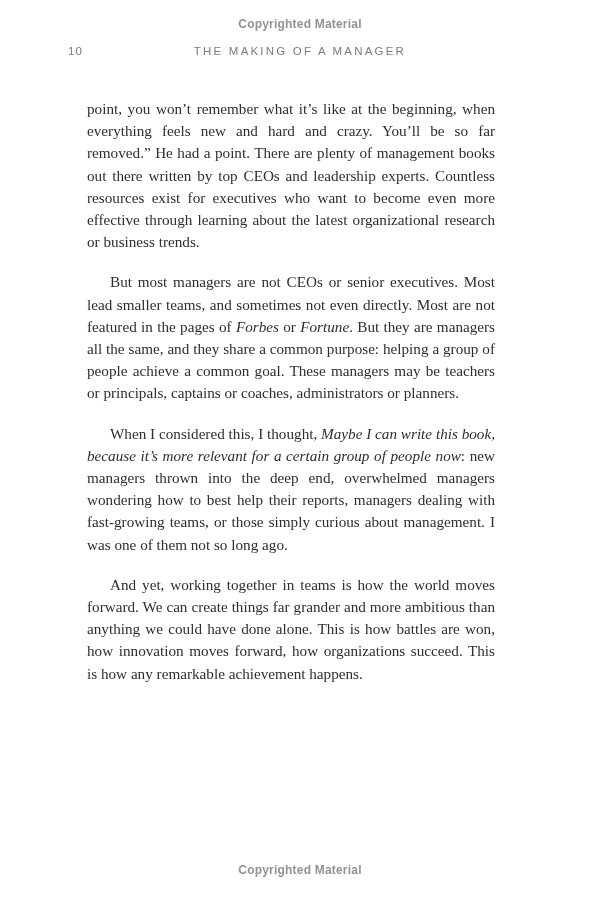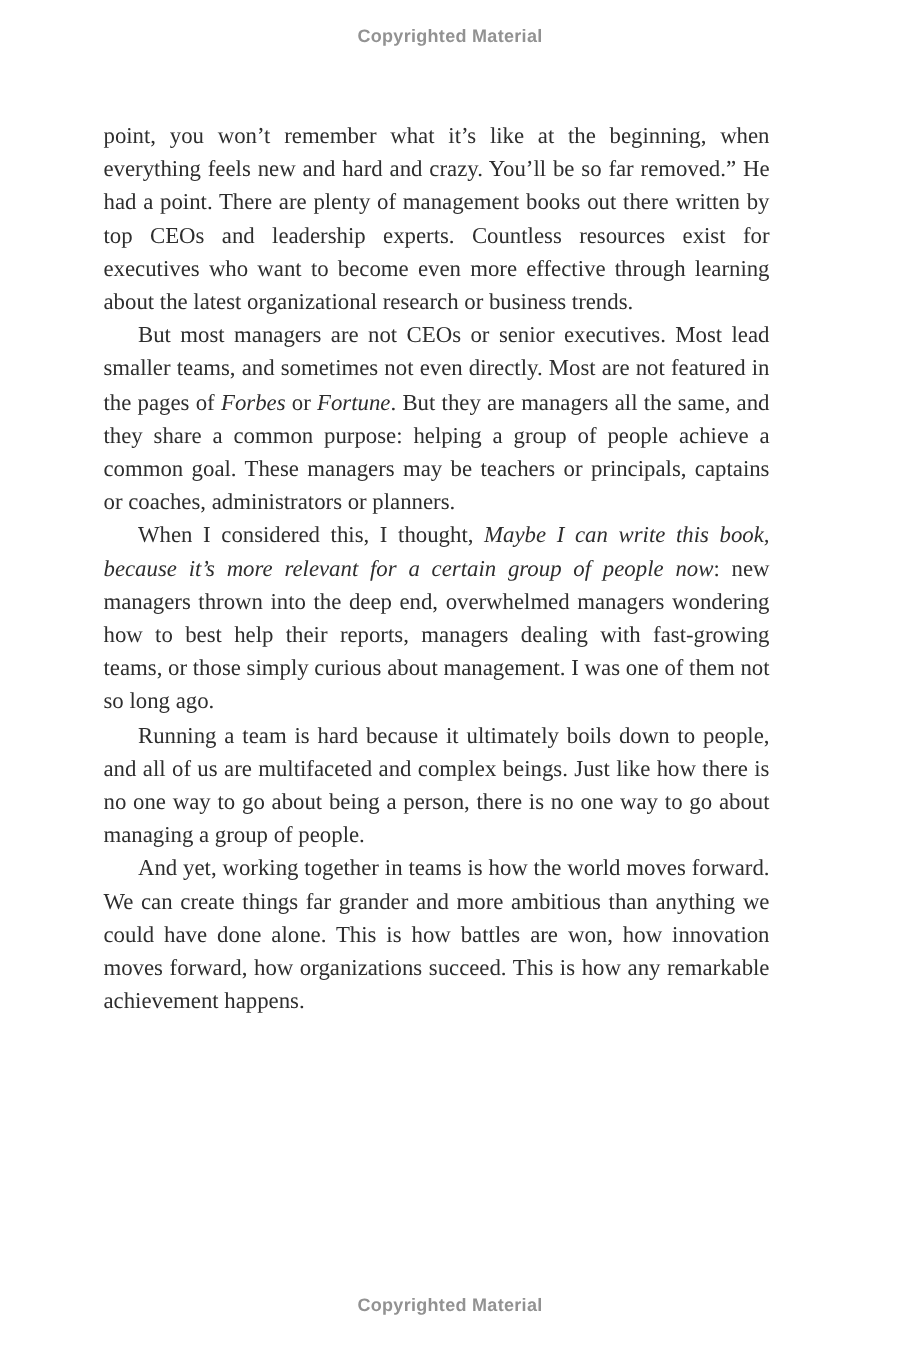--- a/index.html
+++ b/index.html
@@ -48,34 +48,37 @@
   .body-text {
     position: absolute;
     left: 69px;
     top: 80px;
     width: 444px;
     font-size: 15.2px;
     line-height: 22.2px;
     color: #2e2e2e;
     text-align: justify;
   }
-  .para { margin: 0; }
+  .para { margin: 18px; }
   .para.indent { text-indent: 23px; }
   .para.fill { text-align-last: justify; }
   .para em { font-style: italic; }
 </style>
 </head>
 <body>
 
 <div class="page">
   <div class="copyright top">Copyrighted Material</div>
 
+  <div class="header">
+    <span class="pagenum">10</span>
+    <span class="running-title">THE MAKING OF A MANAGER</span>
+  </div>
 
   <div class="body-text">
       <p class="para"><span>point, you won’t remember what it’s like at the beginning, when everything feels new and hard and crazy. You’ll be so far removed.” He had a point. There are plenty of management books out there written by top CEOs and leadership experts. Countless resources exist for executives who want to become even more effective through learning about the latest organizational research or business trends.</span></p>
       <p class="para indent"><span>But most managers are not CEOs or senior executives. Most lead smaller teams, and sometimes not even directly. Most are not featured in the pages of </span><em>Forbes</em><span> or </span><em>Fortune</em><span>. But they are managers all the same, and they share a common purpose: helping a group of people achieve a common goal. These managers may be teachers or principals, captains or coaches, administrators or planners.</span></p>
       <p class="para indent"><span>When I considered this, I thought, </span><em>Maybe I can write this book, because it’s more relevant for a certain group of people now</em><span>: new managers thrown into the deep end, overwhelmed managers wondering how to best help their reports, managers dealing with fast-growing teams, or those simply curious about management. I was one of them not so long ago.</span></p>
-      <p class="para indent"><span>Running a team is hard because it ultimately boils down to people, and all of us are multifaceted and complex beings. Just like how there is no one way to go about being a person, there is no one way to go about managing a group of people.</span></p>
       <p class="para indent"><span>And yet, working together in teams is how the world moves forward. We can create things far grander and more ambitious than anything we could have done alone. This is how battles are won, how innovation moves forward, how organizations succeed. This is how any remarkable achievement happens.</span></p>
     </div>
 
   <div class="copyright bottom">Copyrighted Material</div>
 </div>
 
 </body></html>

